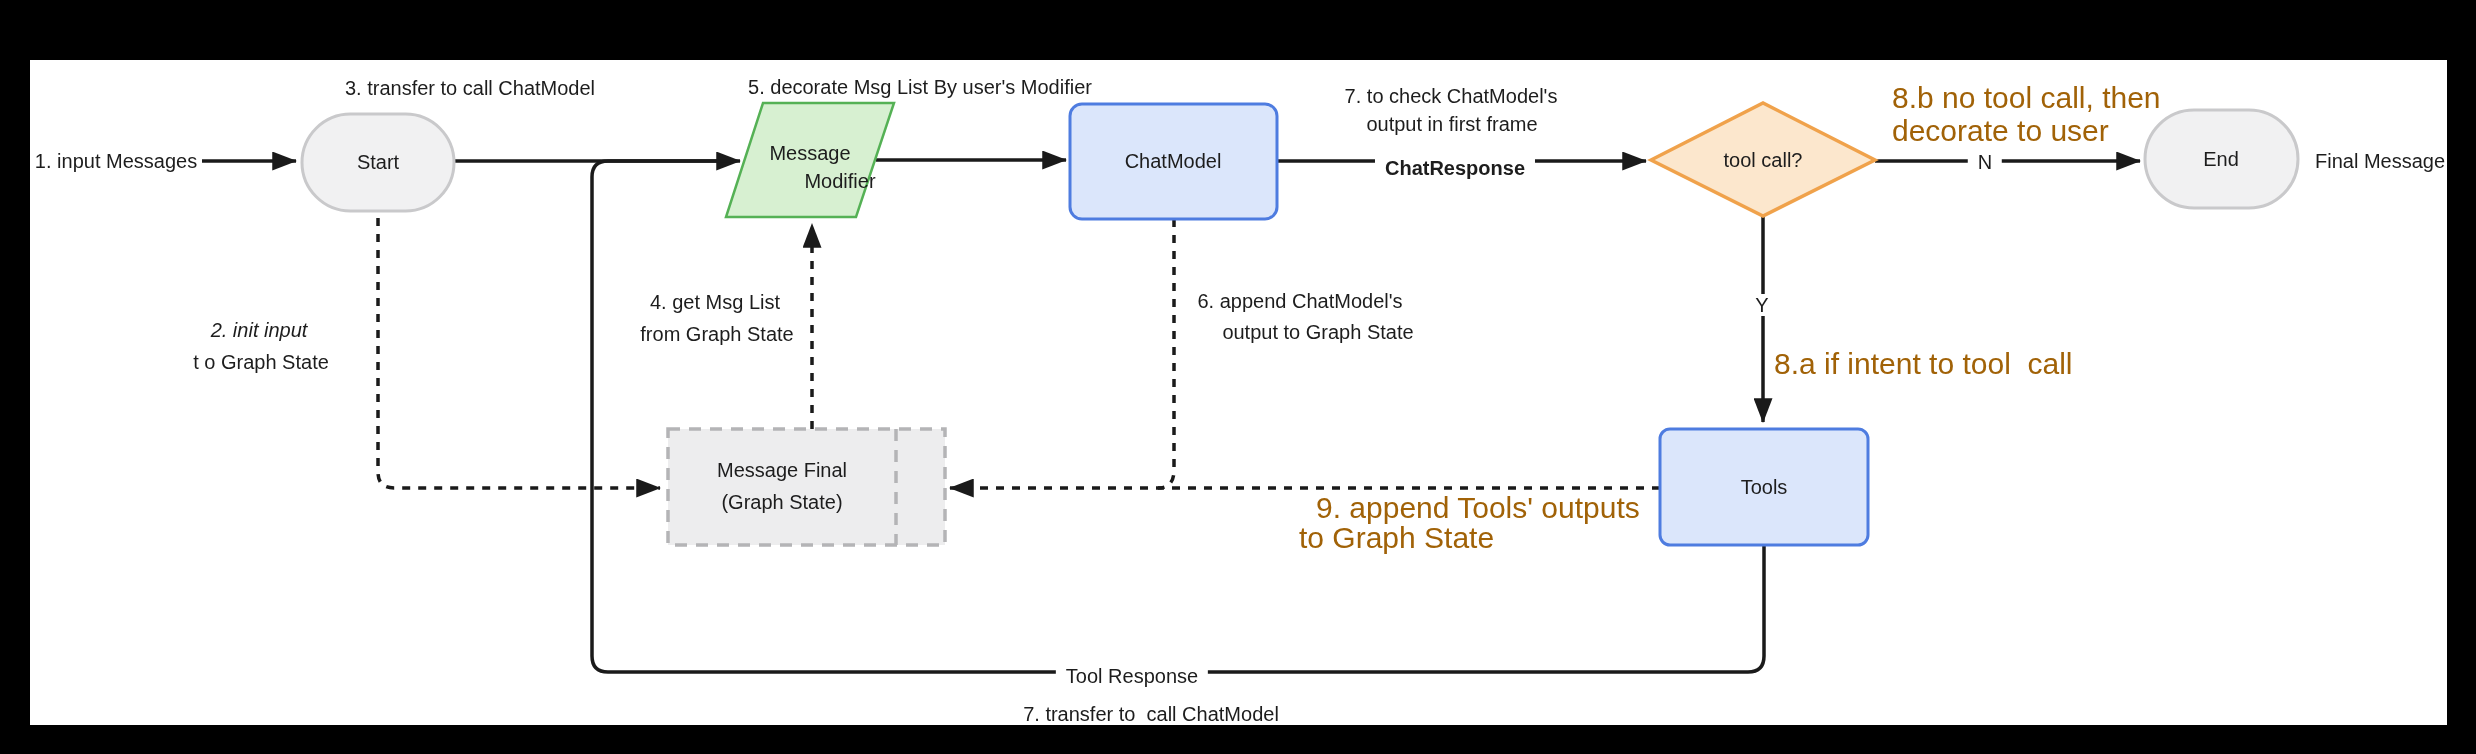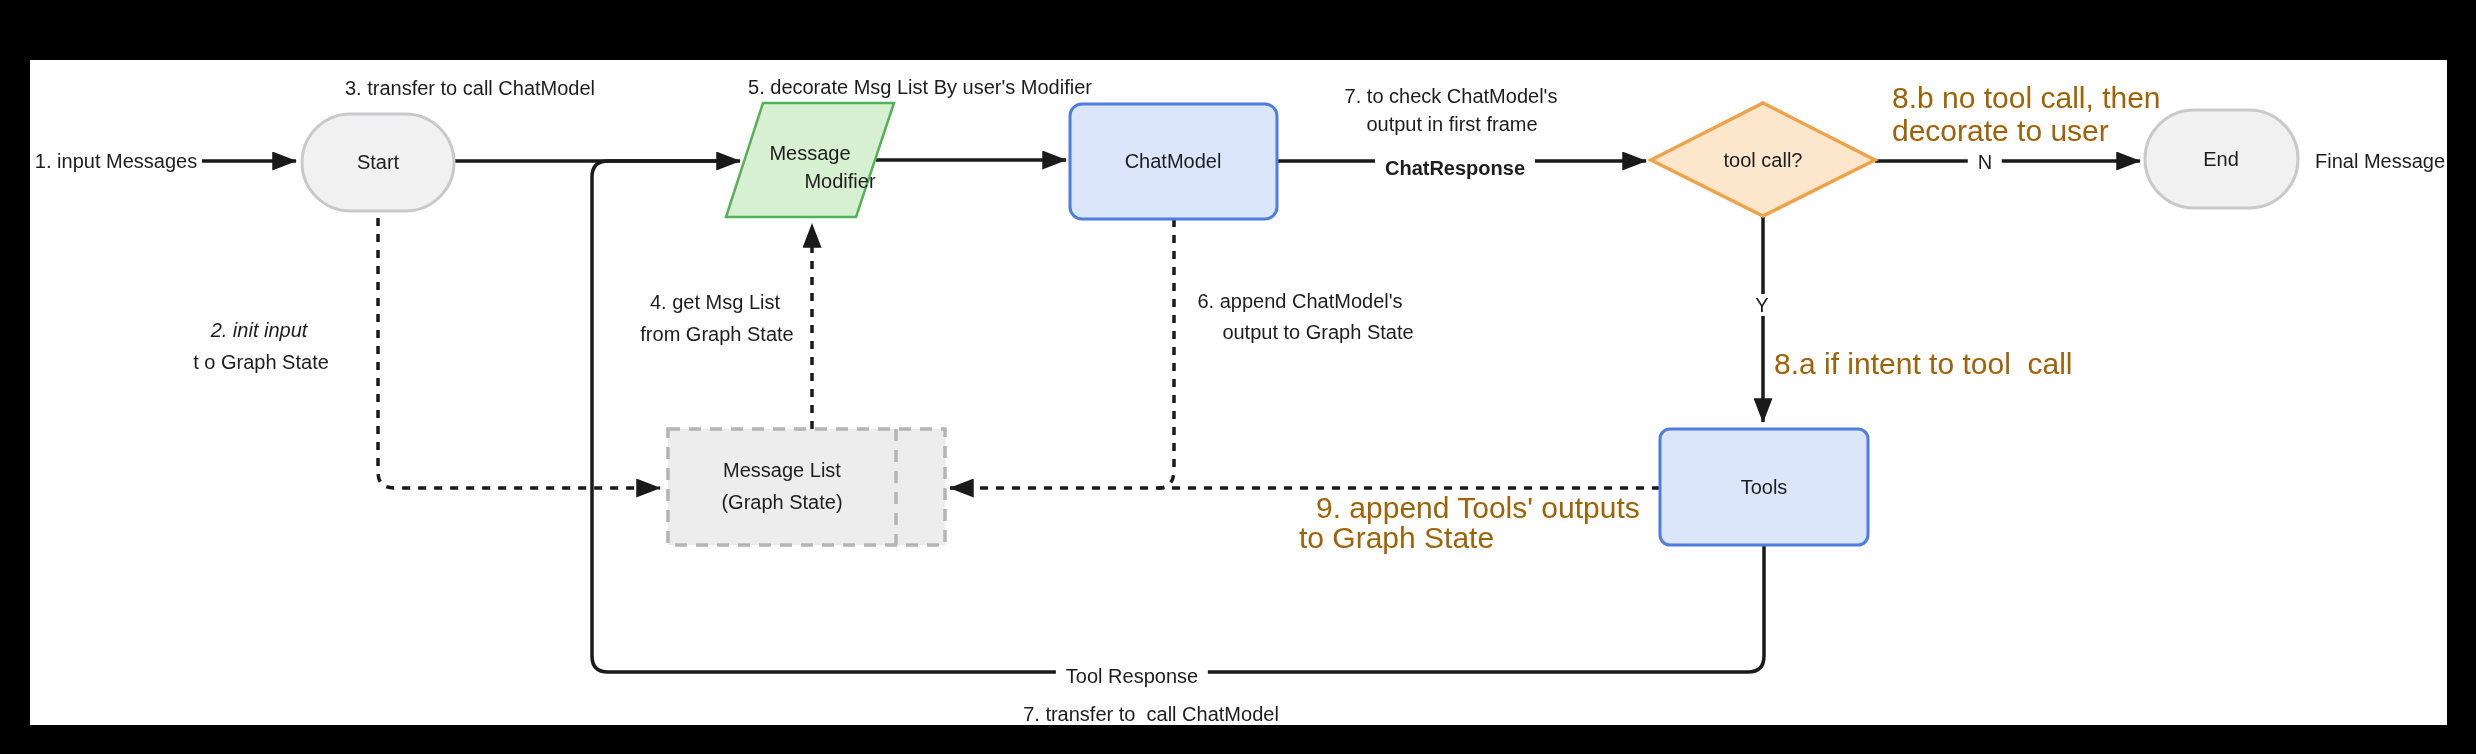--- a/index.html
+++ b/index.html
@@ -48,21 +48,21 @@
       <path d="M 866 369 V 485" stroke="#b4b4b6" stroke-width="3.5" fill="none" stroke-dasharray="12 9"></path>
       <rect x="1630" y="369" width="208" height="116" rx="10" fill="#dbe6fb" stroke="#4e7ce0" stroke-width="3"></rect>
     </svg>
 
     <span class="lbl" style="left:348px;top:102px;">Start</span>
     <span class="lbl" style="left:780px;top:93px;">Message</span>
     <span class="lbl" style="left:780px;top:121px;margin-left:30px;">Modifier</span>
     <span class="lbl" style="left:1143px;top:101px;">ChatModel</span>
     <span class="lbl" style="left:1733px;top:100px;">tool call?</span>
     <span class="lbl" style="left:2191px;top:99px;">End</span>
-    <span class="lbl" style="left:752px;top:410px;">Message List</span>
+    <span class="lbl" style="left:752px;top:410px;">Message Final</span>
     <span class="lbl" style="left:752px;top:442px;">(Graph State)</span>
     <span class="lbl" style="left:1734px;top:427px;">Tools</span>
 
     <span class="lbl" style="left:86px;top:101px;">1. input Messages</span>
     <span class="lbl" style="left:229px;top:270px;font-style:italic;">2. init input</span>
     <span class="lbl" style="left:231px;top:302px;">t o Graph State</span>
     <span class="lbl" style="left:440px;top:28px;">3. transfer to call ChatModel</span>
     <span class="lbl" style="left:685px;top:242px;">4. get Msg List</span>
     <span class="lbl" style="left:687px;top:274px;">from Graph State</span>
     <span class="lbl" style="left:890px;top:27px;">5. decorate Msg List By user's Modifier</span>

